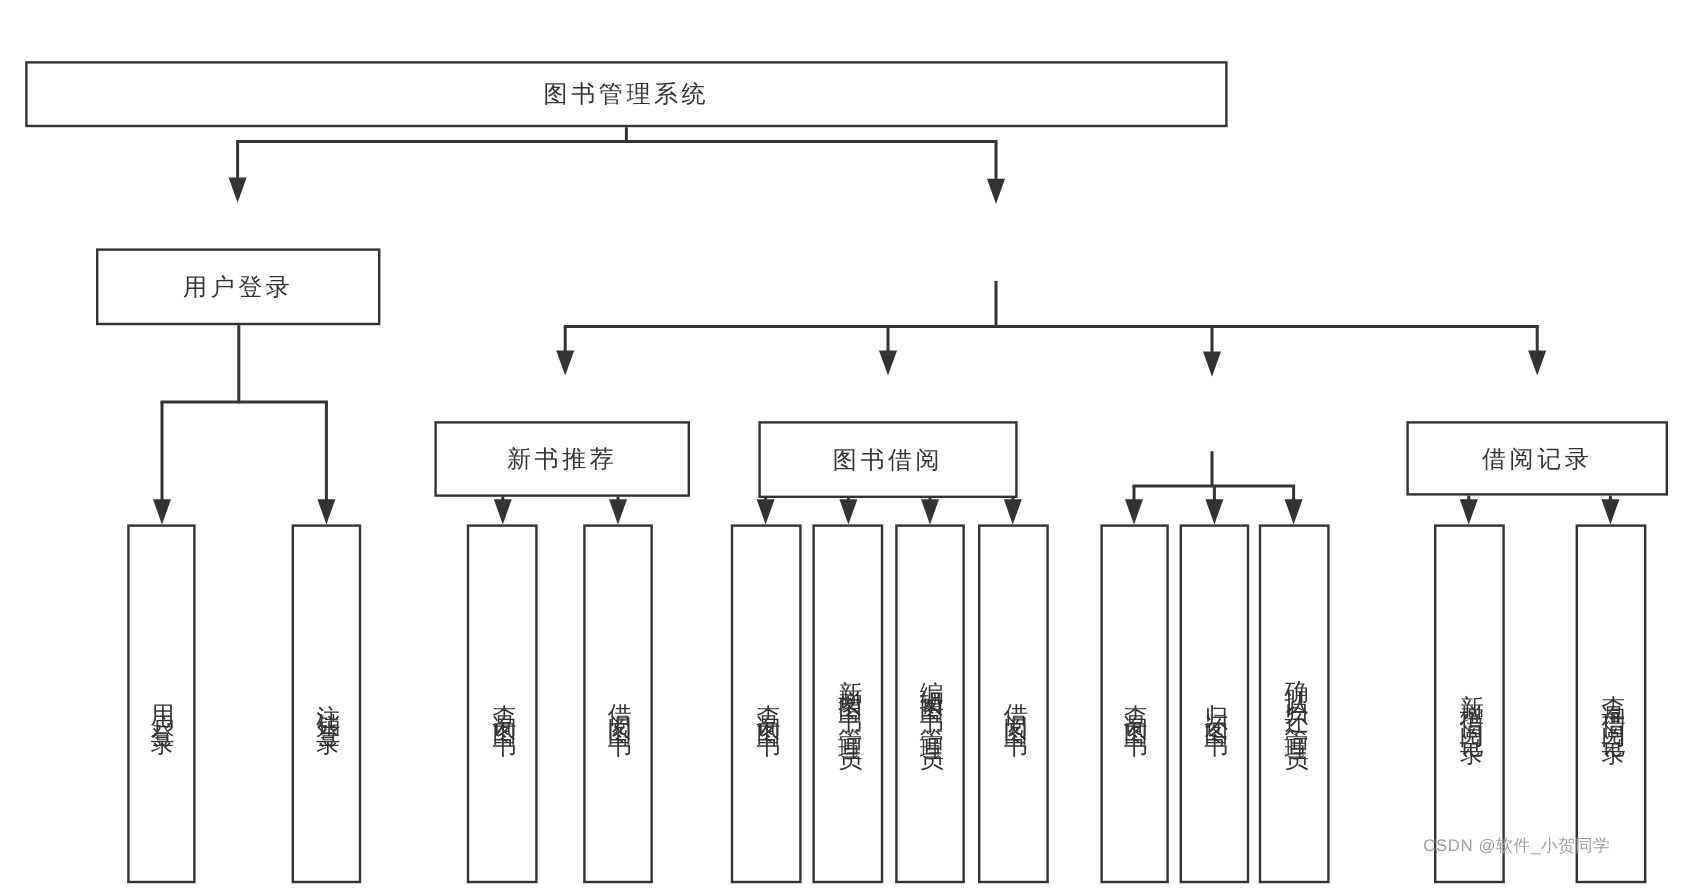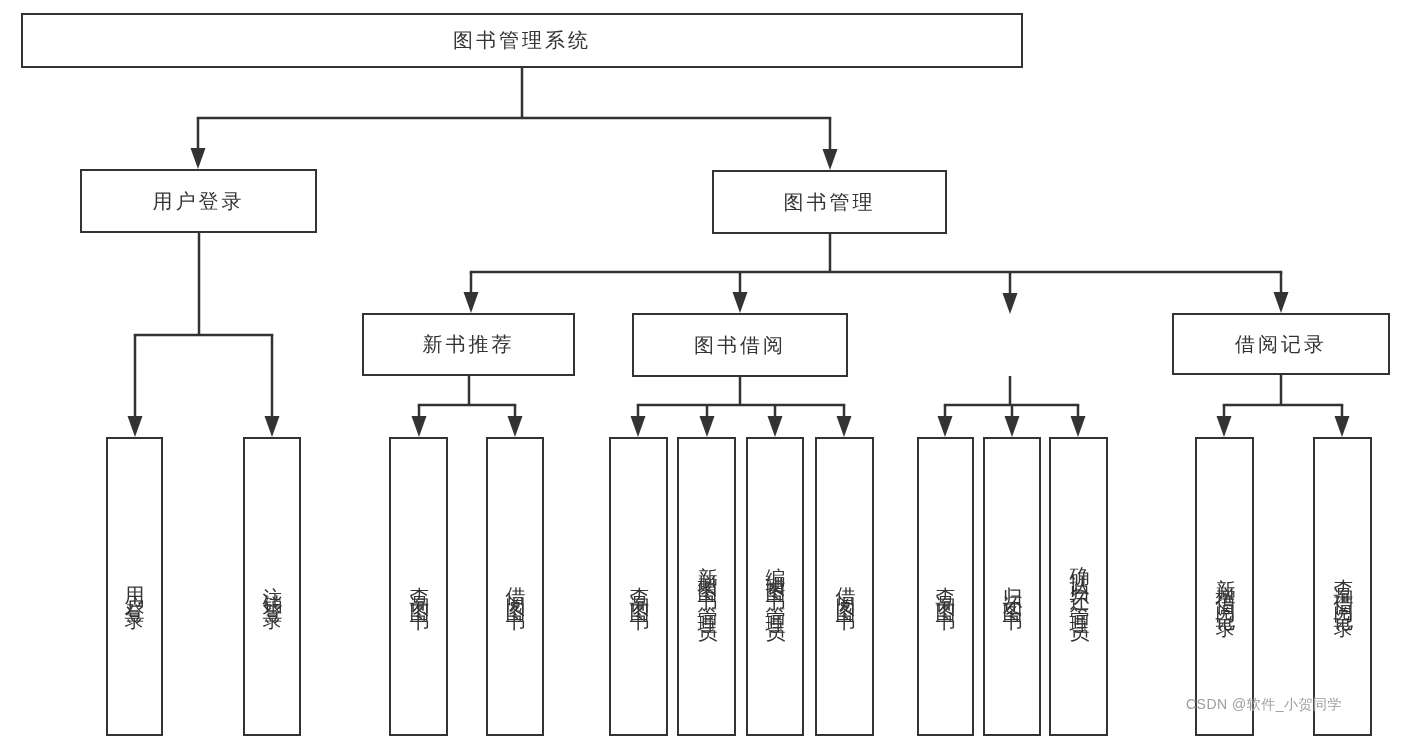--- a/index.html
+++ b/index.html
@@ -22,20 +22,21 @@
     box-sizing: border-box;
     border: 2.5px solid var(--line, #333333);
     background: var(--fill, #ffffff);
     color: var(--text, #333333);
     display: flex;
     align-items: center;
     justify-content: center;
     font-size: 20px;
     letter-spacing: 3px;
     white-space: nowrap;
+    margin-top: 38px;
   }
   .vbox {
     position: absolute;
     box-sizing: border-box;
     border: 2.5px solid var(--line, #333333);
     background: var(--fill, #ffffff);
     color: var(--text, #333333);
     writing-mode: vertical-rl;
     text-orientation: mixed;
     text-align: center;
@@ -113,21 +114,20 @@
       <polygon points="1070.5,416 1085.5,416 1078,437" fill="#333333"></polygon>
       <line x1="1224" y1="405" x2="1224" y2="421" stroke="#333333" stroke-width="2.5"></line>
       <polygon points="1216.5,416 1231.5,416 1224,437" fill="#333333"></polygon>
       <line x1="1342" y1="405" x2="1342" y2="421" stroke="#333333" stroke-width="2.5"></line>
       <polygon points="1334.5,416 1349.5,416 1342,437" fill="#333333"></polygon>
     </svg>
 
   <div class="hbox" style="left:21px;top:13px;width:1002px;height:55px">图书管理系统</div>
 
   <div class="hbox" style="left:80px;top:169px;width:237px;height:64px">用户登录</div>
-  <div class="hbox" style="left:712px;top:170px;width:235px;height:64px">图书管理</div>
 
   <div class="hbox" style="left:362px;top:313px;width:213px;height:63px">新书推荐</div>
   <div class="hbox" style="left:632px;top:313px;width:216px;height:64px">图书借阅</div>
   <div class="hbox" style="left:1172px;top:313px;width:218px;height:62px">借阅记录</div>
 
   <div class="vbox" style="left:106px;width:57px">用户登录</div>
   <div class="vbox" style="left:243px;width:58px">注销登录</div>
 
   <div class="vbox" style="left:389px;width:59px">查询图书</div>
   <div class="vbox" style="left:486px;width:58px">借阅图书</div>

